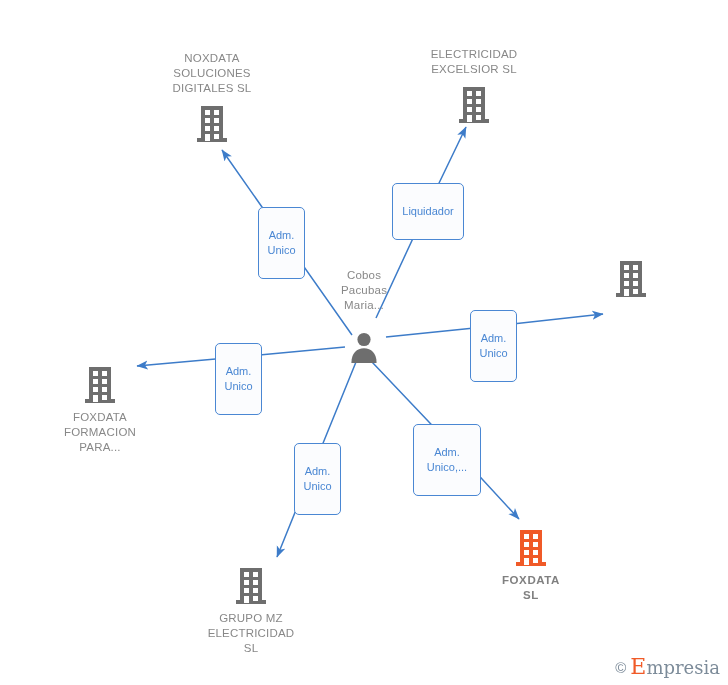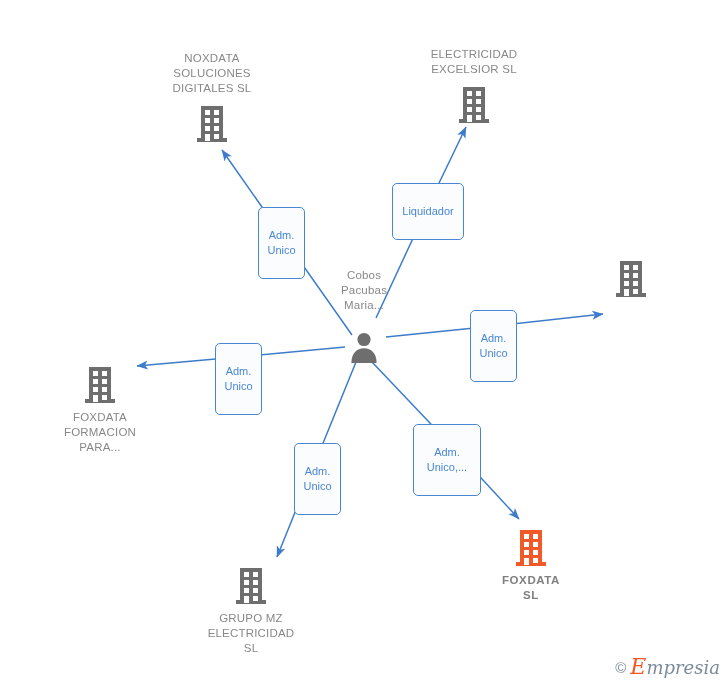--- a/index.html
+++ b/index.html
@@ -80,21 +80,20 @@
     gap: 4px;
     z-index: 6;
   }
   #watermark .copy {
     color: #7c8b99;
     font-size: 15px;
     line-height: 15px;
   }
   #watermark .brand {
     font-family: "DejaVu Serif", serif;
-    font-style: italic;
     font-size: 18px;
     color: #7c8b99;
     line-height: 18px;
   }
   #watermark .brand .cap {
     color: #f05a28;
     font-size: 22px;
   }
 </style>
 </head>

